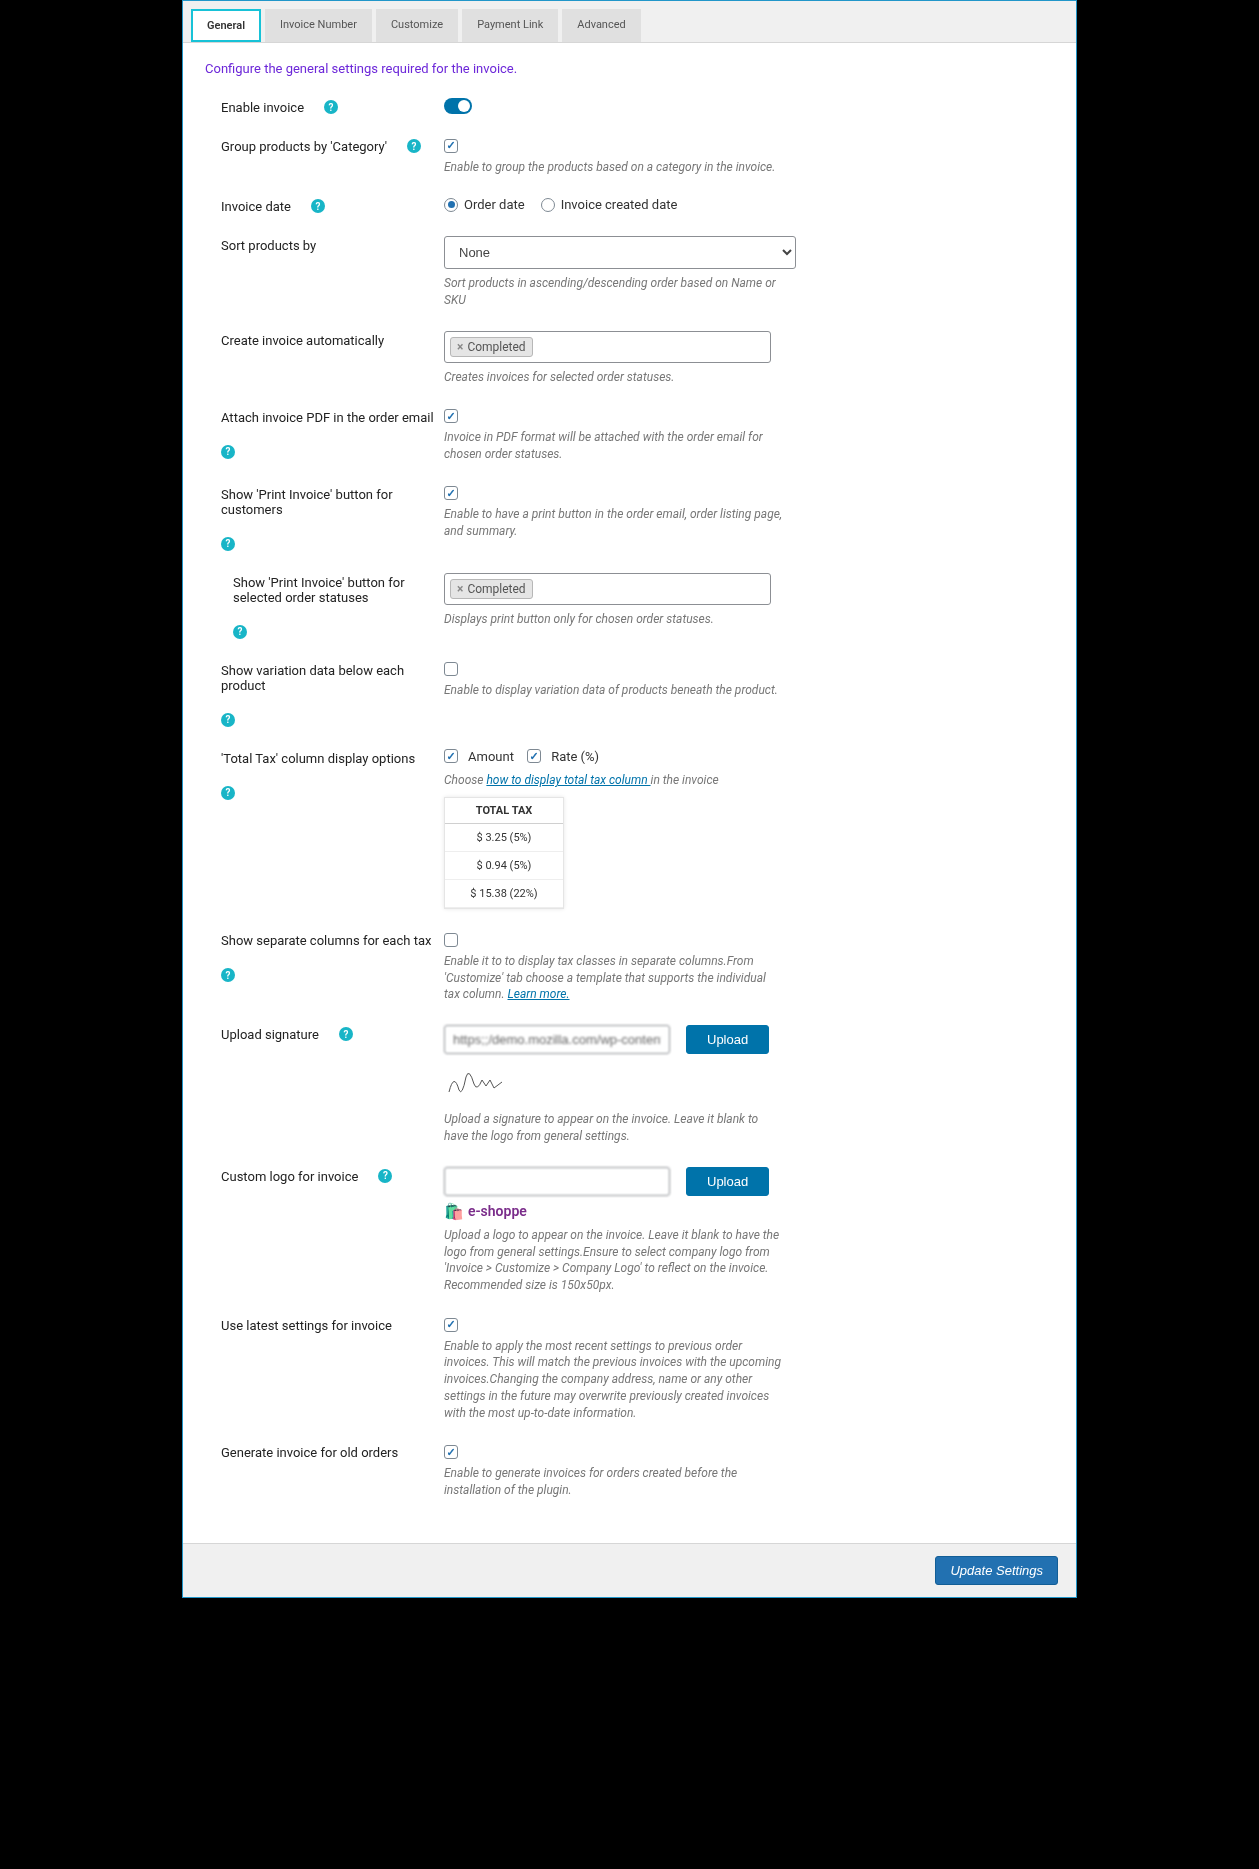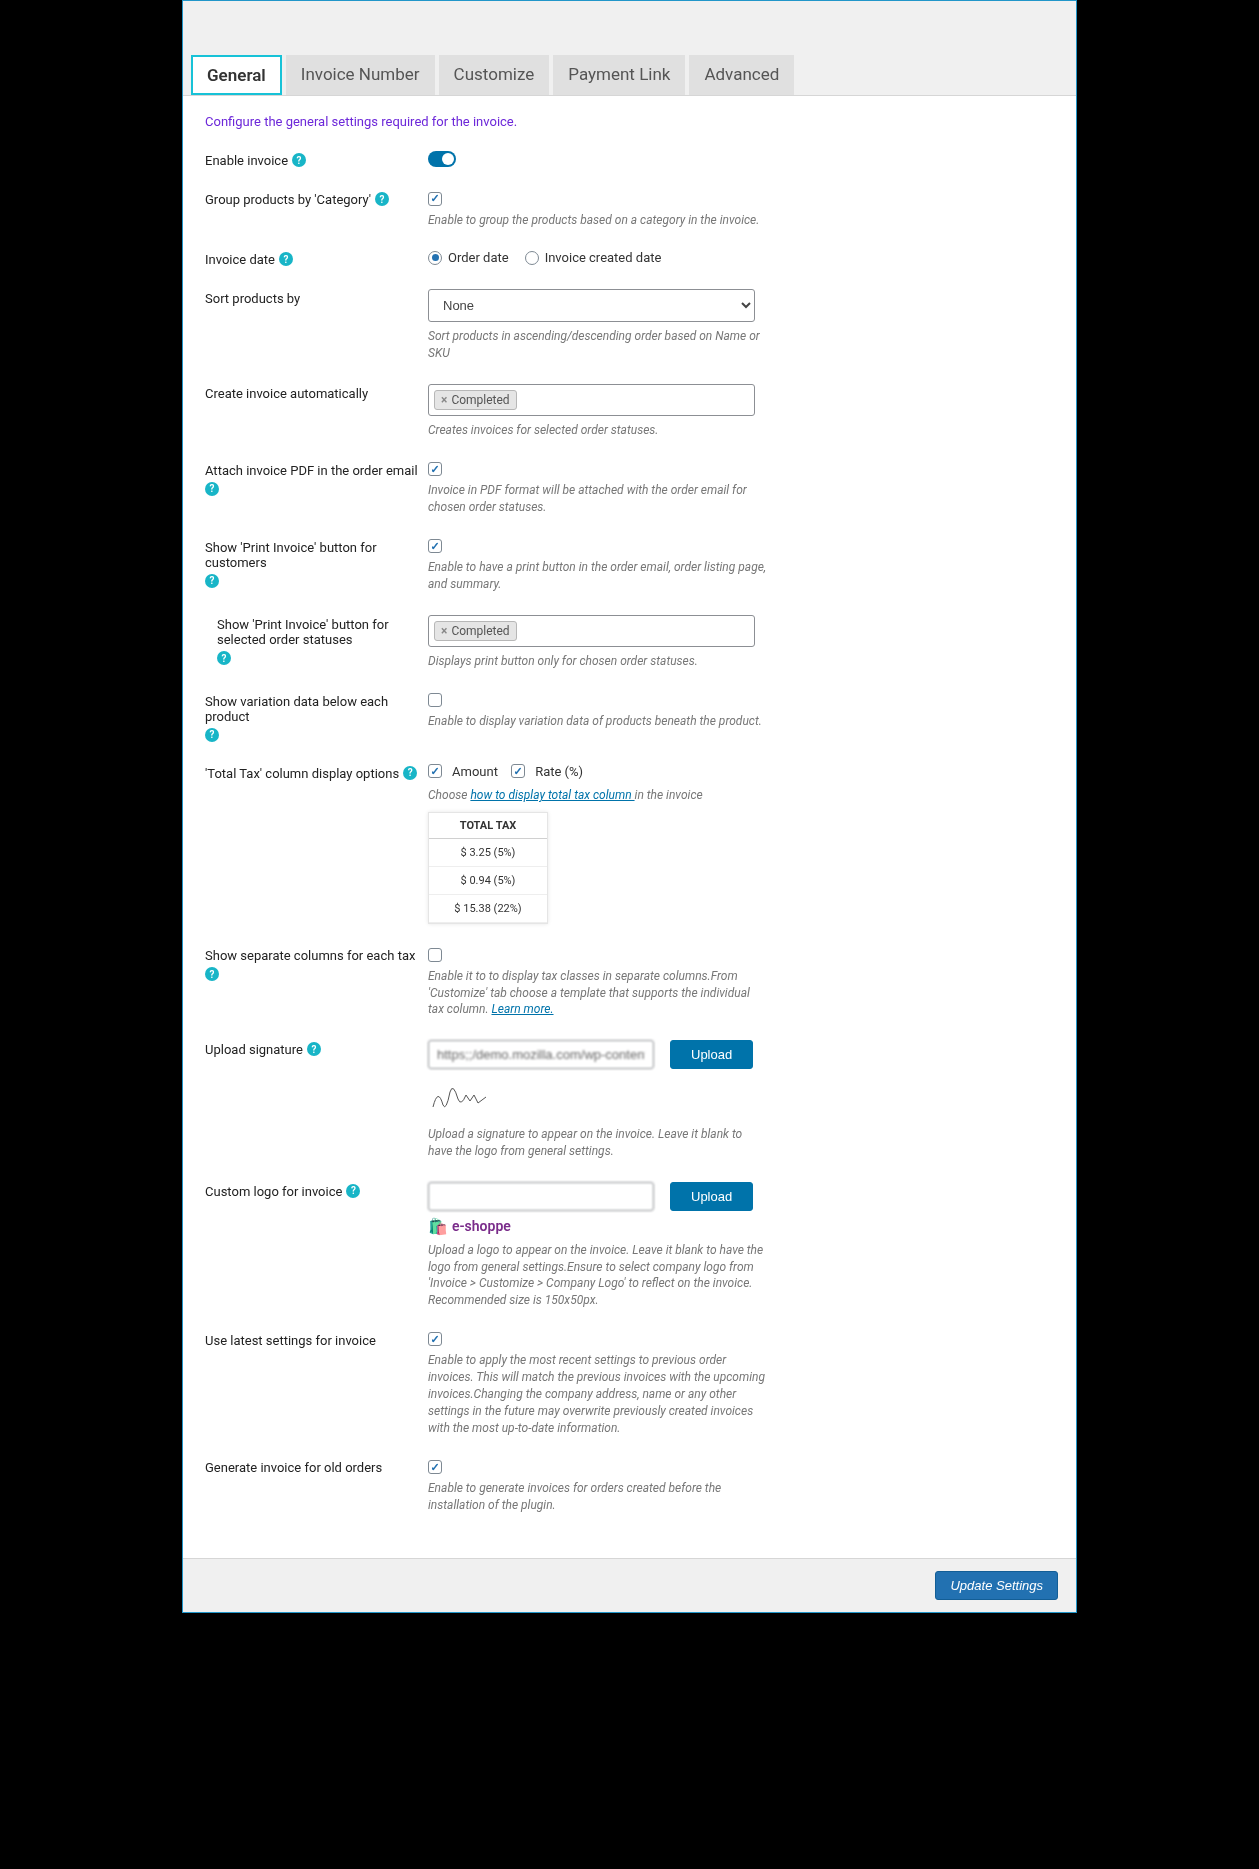--- a/index.html
+++ b/index.html
@@ -20,23 +20,22 @@
     border-bottom: 1px solid #d6d6d6;
     padding: 8px 8px 0 8px;
     display: flex;
     gap: 4px;
   }
   .tab {
     padding: 8px 14px;
     background: #e0e0e0;
     color: #555;
     cursor: pointer;
-    font-size: 17px;
+    font-size: 11px;
     border: 1px solid transparent;
-    margin-top: 46px;
   }
   .tab.active {
     background: #fff;
     border: 2px solid #17c2d7;
     color: #333;
     font-weight: 600;
   }
   .content {
     padding: 18px 22px 22px 22px;
   }
@@ -52,22 +51,23 @@
   }
   .row.push { padding-left: 12px;}
   .label-col {
     width: 223px;
     flex: 0 0 223px;
     padding-top: 2px;
     font-size: 13px;
     color: #222;
     display: flex;
     align-items: flex-start;
-    gap: 4px;
+    gap: 20px;
     flex-wrap: wrap;
+    margin-left: 16px;
   }
   .field-col {
     flex: 1;
     max-width: 340px;
   }
   .help-icon {
     display: inline-flex;
     align-items: center;
     justify-content: center;
     width: 14px;
@@ -140,21 +140,21 @@
   .radio-item { display:flex; align-items:center; gap:6px; font-size:13px;}
   .helper {
     font-style: italic;
     color: #777;
     font-size: 12px;
     margin-top: 6px;
     line-height: 1.4;
   }
   .helper a { color: #0073aa; text-decoration: underline; font-style: italic;}
   select.sort {
-    width: 327px;
+    width: 352px;
     padding: 7px 10px;
     border: 1px solid #8c8f94;
     border-radius: 3px;
     background: #fff;
     font-size: 13px;
     color: #444;
   }
   .tagbox {
     width: 327px;
     min-height: 30px;

